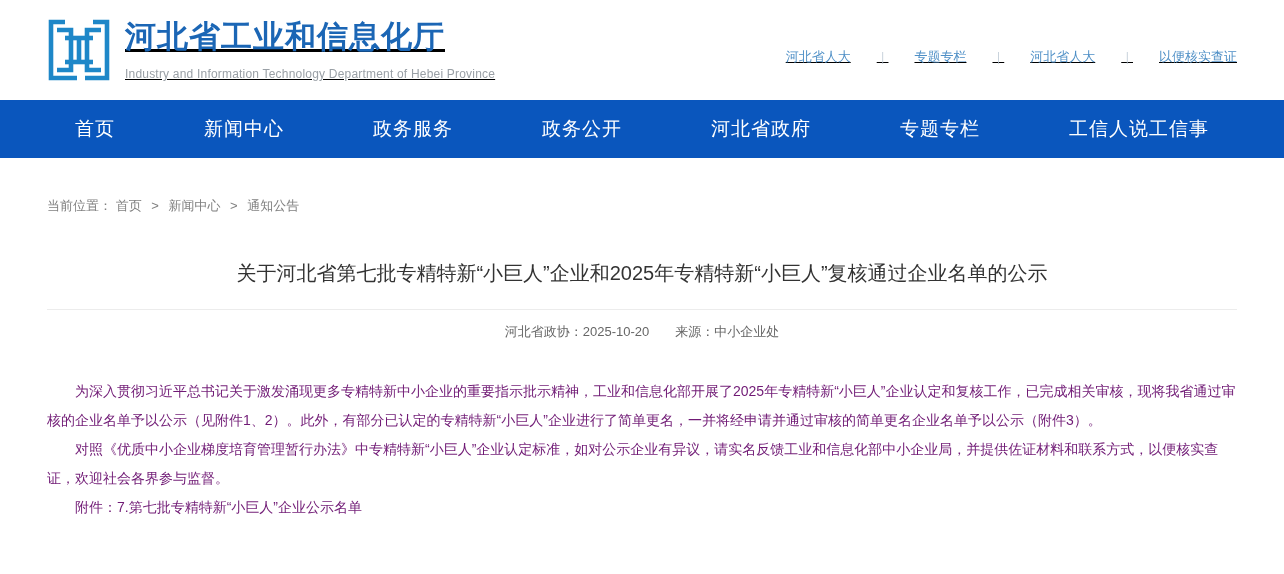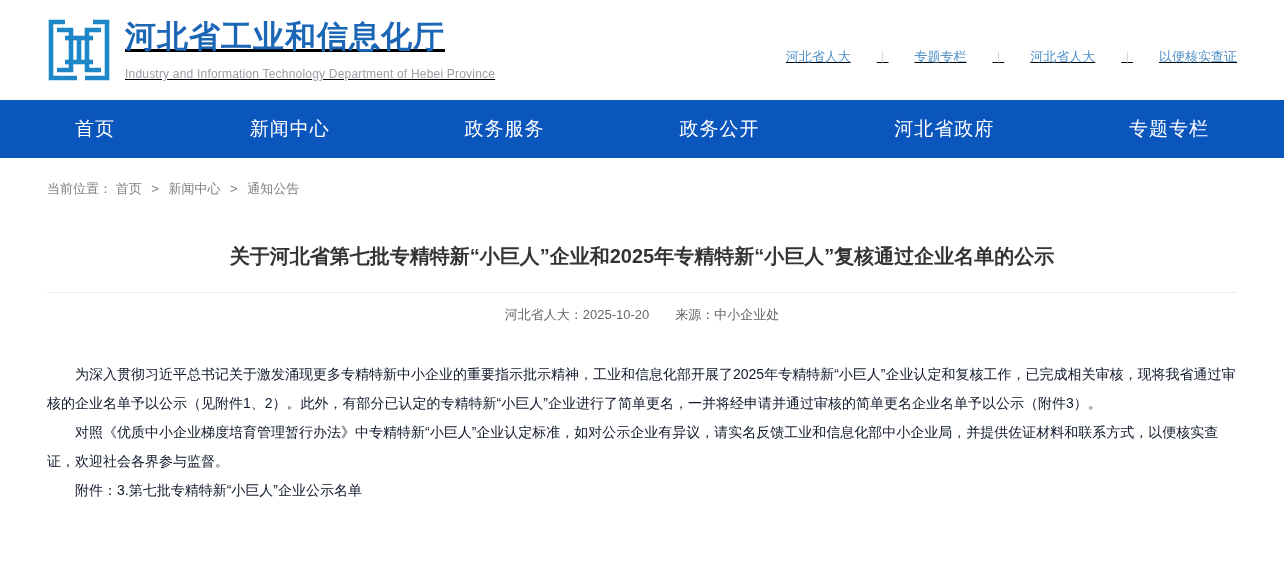--- a/index.html
+++ b/index.html
@@ -17,31 +17,31 @@
   .top-links { display: flex; align-items: center; gap: 26px; font-size: 13px; margin-top: 14px; justify-content: center; }
   .top-links a { color: #4e8fc6; text-decoration: none; cursor: pointer; }
   .top-links .sep { color: #b9c6d2; font-size: 12px; }
 
   
   .main-nav { height: 58px; background: #0a56bd; }
   .main-nav .container { display: flex; align-items: center; justify-content: space-between; height: 100%; padding: 0 28px; }
   .main-nav a { color: #ffffff; font-size: 19px; text-decoration: none; cursor: pointer; letter-spacing: 1px; }
 
   
-  .breadcrumb { padding-top: 22px; font-size: 13px; color: #808080; }
+  .breadcrumb { padding-top: 22px; font-size: 13px; color: #808080; margin-top: 17px; }
   .breadcrumb a { color: #808080; text-decoration: none; cursor: pointer; }
   .breadcrumb .bc-sep { margin: 0 6px; color: #808080; }
 
   
   .article { margin-top: 44px; }
-  .article-title { text-align: center; font-size: 20px; font-weight: bold; color: #333333; line-height: 1.4; }
+  .article-title { text-align: center; font-size: 20px; font-weight: normal; color: #333333; line-height: 1.4; }
   .title-divider { border-bottom: 1px solid #ececec; margin-top: 22px; }
   .article-meta { text-align: center; font-size: 13px; color: #666666; padding: 13px 0 0 0; }
   .article-meta .meta-gap { display: inline-block; width: 26px; }
-  .article-body { margin-top: 36px; font-size: 14px; color: #0f172a; }
+  .article-body { margin-top: 36px; font-size: 14px; color: #701a75; }
   .article-body p { line-height: 29px; text-indent: 2em; }
 </style>
 </head>
 <body>
 
 <header class="site-header">
   <div class="container">
     <div class="logo-block">
       <svg class="logo-icon" viewBox="0 0 64 64">
         <g stroke="#1e87c8" stroke-width="4.6" fill="none">
@@ -72,38 +72,39 @@
 </header>
 
 <nav class="main-nav">
   <div class="container">
     <a>首页</a>
     <a>新闻中心</a>
     <a>政务服务</a>
     <a>政务公开</a>
     <a>河北省政府</a>
     <a>专题专栏</a>
+    <a>工信人说工信事</a>
   </div>
 </nav>
 
 <div class="container">
   <div class="breadcrumb">
     <span>当前位置：</span>
     <a>首页</a>
     <span class="bc-sep">&gt;</span>
     <a>新闻中心</a>
     <span class="bc-sep">&gt;</span>
     <a>通知公告</a>
   </div>
 
   <article class="article">
     <h1 class="article-title">关于河北省第七批专精特新“小巨人”企业和2025年专精特新“小巨人”复核通过企业名单的公示</h1>
     <div class="title-divider"></div>
     <div class="article-meta">
-      <span>河北省人大：</span><span>2025-10-20</span><span class="meta-gap"></span><span>来源：</span><span>中小企业处</span>
+      <span>河北省政协：</span><span>2025-10-20</span><span class="meta-gap"></span><span>来源：</span><span>中小企业处</span>
     </div>
     <div class="article-body">
       <p>为深入贯彻习近平总书记关于激发涌现更多专精特新中小企业的重要指示批示精神，工业和信息化部开展了2025年专精特新“小巨人”企业认定和复核工作，已完成相关审核，现将我省通过审核的企业名单予以公示（见附件1、2）。此外，有部分已认定的专精特新“小巨人”企业进行了简单更名，一并将经申请并通过审核的简单更名企业名单予以公示（附件3）。</p>
       <p>对照《优质中小企业梯度培育管理暂行办法》中专精特新“小巨人”企业认定标准，如对公示企业有异议，请实名反馈工业和信息化部中小企业局，并提供佐证材料和联系方式，以便核实查证，欢迎社会各界参与监督。</p>
-      <p>附件：3.第七批专精特新“小巨人”企业公示名单</p>
+      <p>附件：7.第七批专精特新“小巨人”企业公示名单</p>
     </div>
   </article>
 </div>
 
 </body></html>

